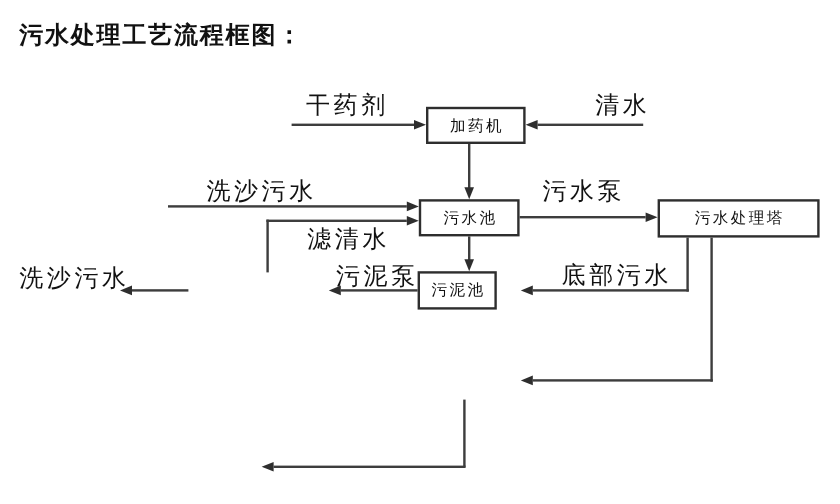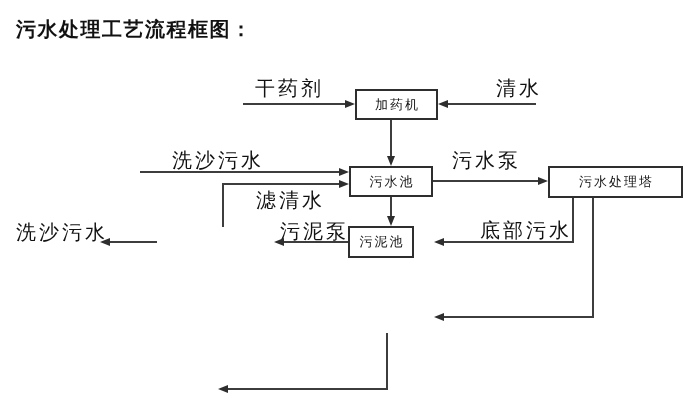--- a/index.html
+++ b/index.html
@@ -79,21 +79,21 @@
   <div class="hl" style="left:222px;top:183px;width:117px;"></div>
   <div class="ar r" style="left:339px;top:180px;"></div>
 
   <div class="lbl" style="left:452px;top:151px;">污水泵</div>
   <div class="hl" style="left:433px;top:180px;width:105px;"></div>
   <div class="ar r" style="left:538px;top:177px;"></div>
 
   <div class="vl" style="left:390px;top:197px;height:20px;"></div>
   <div class="ar d" style="left:387px;top:216px;"></div>
 
-  <div class="lbl" style="left:468px;top:221px;margin-left:12px;">底部污水</div>
+  <div class="lbl" style="left:468px;top:221px;">底部污水</div>
   <div class="vl" style="left:572px;top:198px;height:45px;"></div>
   <div class="hl" style="left:444px;top:241px;width:130px;"></div>
   <div class="ar l" style="left:434px;top:238px;"></div>
 
   <div class="vl" style="left:592px;top:198px;height:120px;"></div>
   <div class="hl" style="left:444px;top:316px;width:150px;"></div>
   <div class="ar l" style="left:434px;top:313px;"></div>
 
   <div class="lbl" style="left:280px;top:222px;">污泥泵</div>
   <div class="hl" style="left:284px;top:241px;width:64px;"></div>

